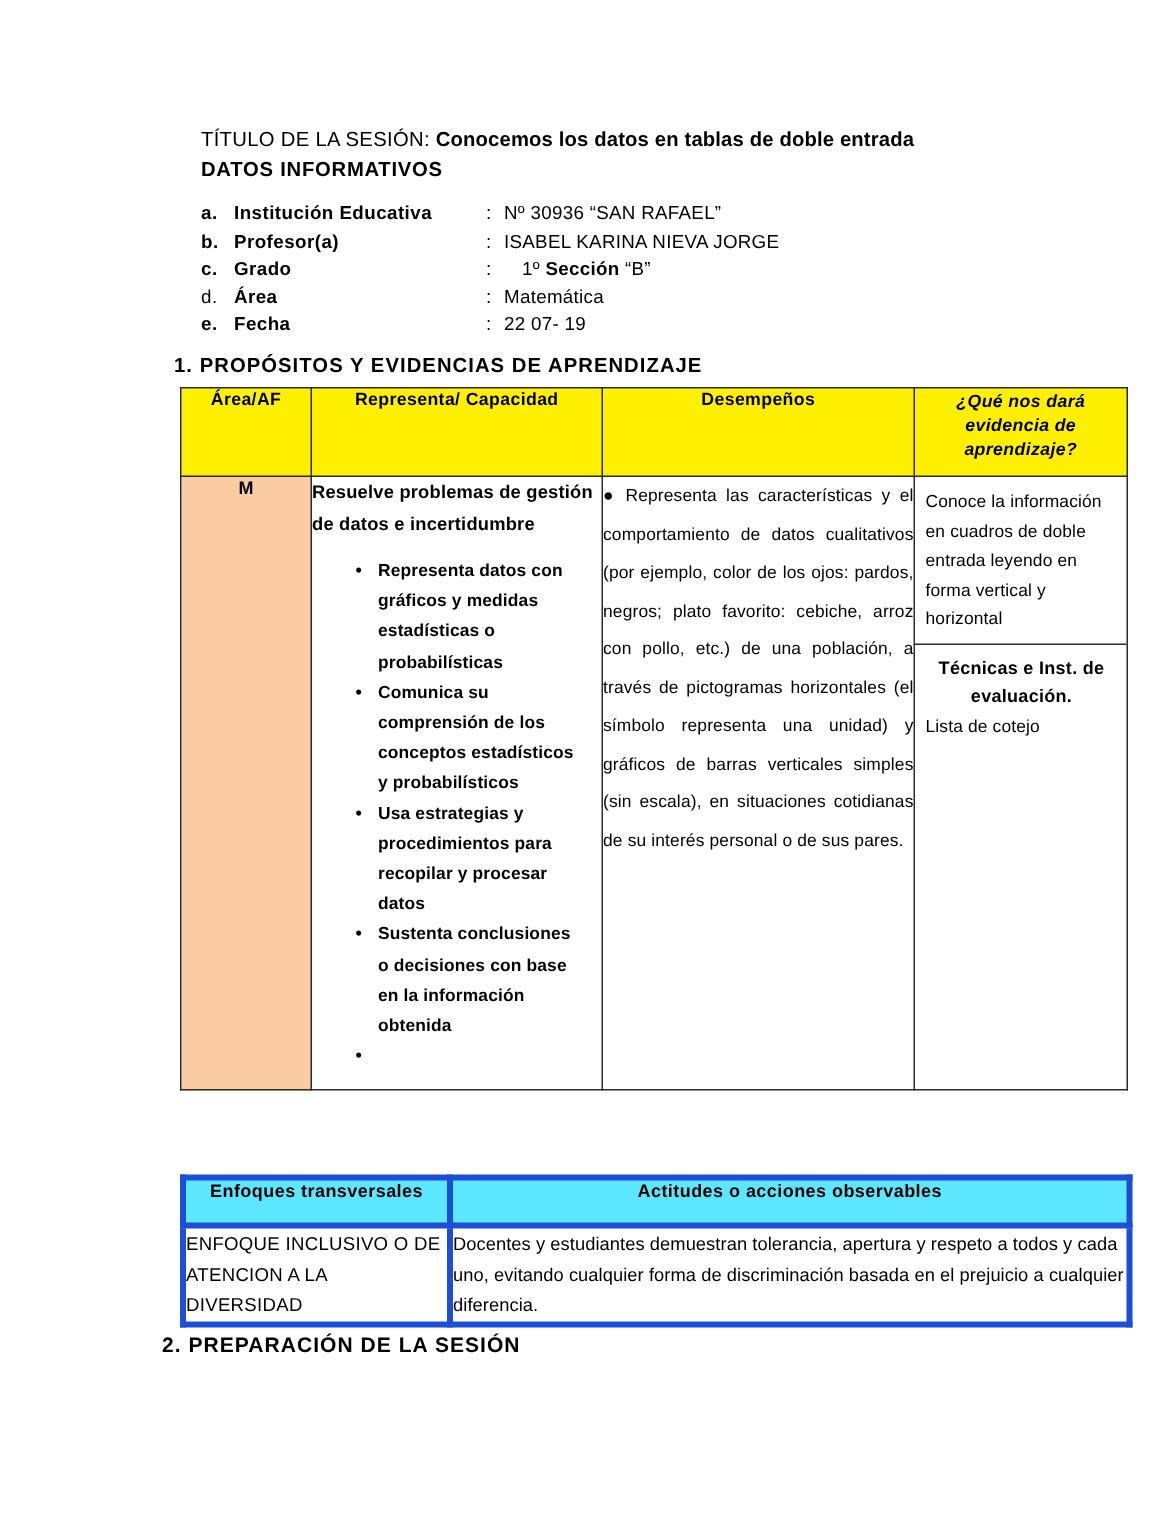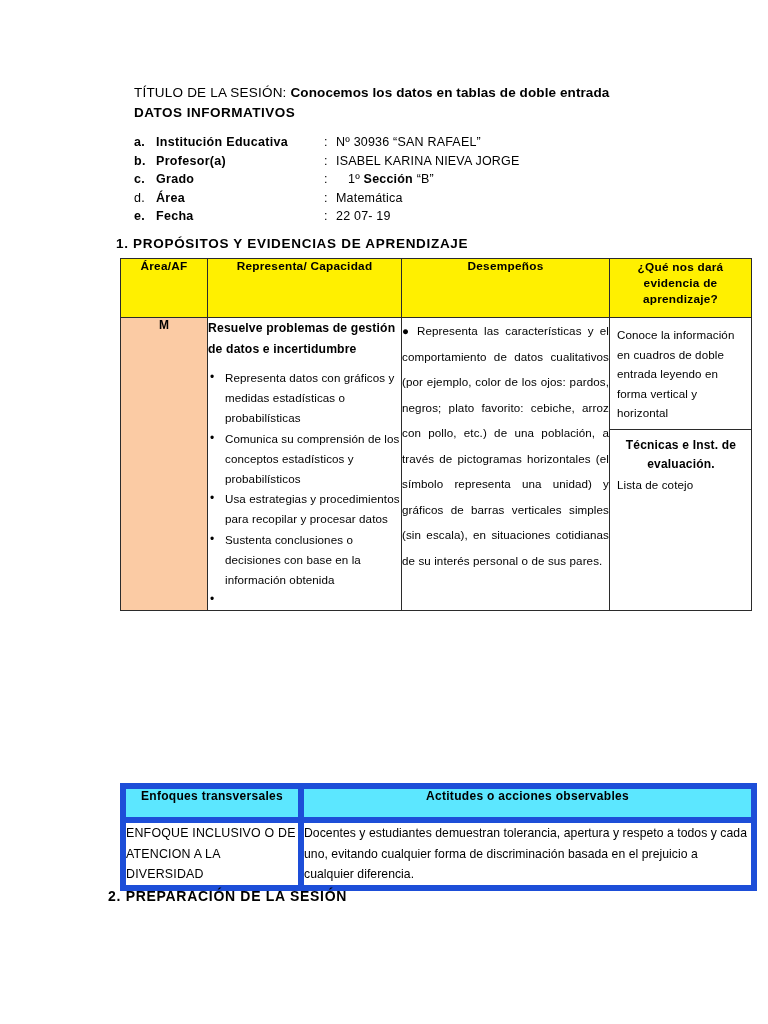--- a/index.html
+++ b/index.html
@@ -110,21 +110,21 @@
     background: #fff000;
     text-align: center;
     font-weight: bold;
     font-size: 11.8px;
     letter-spacing: 0.25px;
     line-height: 15px;
     vertical-align: middle;
     height: 58px;
     padding: 4px 3px;
   }
-  .hdr-evid { line-height: 16px; padding: 5px 8px; }
+  .hdr-evid { line-height: 16px; padding: 5px 8px; font-style: italic; }
 
   .cell-area {
     background: #fbcba4;
     text-align: center;
     font-weight: bold;
     font-size: 12px;
     padding-top: 8px;
   }
 
   .cell-comp {
@@ -133,23 +133,24 @@
     line-height: 20.2px;
   }
   .comp-title {
     font-weight: bold;
     font-size: 12.2px;
     line-height: 20.5px;
     letter-spacing: 0.15px;
     margin-bottom: 9px;
   }
   ul.comp-list {
-    margin: 0;
-    padding-left: 17px;
+    margin: 12px;
+    padding-left: 32px;
     list-style: none;
+    font-weight: bold;
   }
   ul.comp-list li {
     position: relative;
     margin-bottom: 0px;
     letter-spacing: 0.1px;
   }
   ul.comp-list li::before {
     content: "\2022";
     position: absolute;
     left: -15px;
@@ -191,21 +192,21 @@
     margin-top: 1px;
     letter-spacing: 0.1px;
   }
 
   
   #enfoques-table {
     left: 116px;
     top: 783px;
     width: 631px;
   }
-  #enfoques-table td { border: 6px solid #1d4ed8; }
+  #enfoques-table td { border: 4px solid #1d4ed8; }
   .col-enf-left  { width: 178px; }
   .col-enf-right { width: 453px; }
 
   .enf-hdr {
     background: #5ce7ff;
     text-align: center;
     font-weight: bold;
     font-size: 12px;
     letter-spacing: 0.3px;
     height: 28px;

